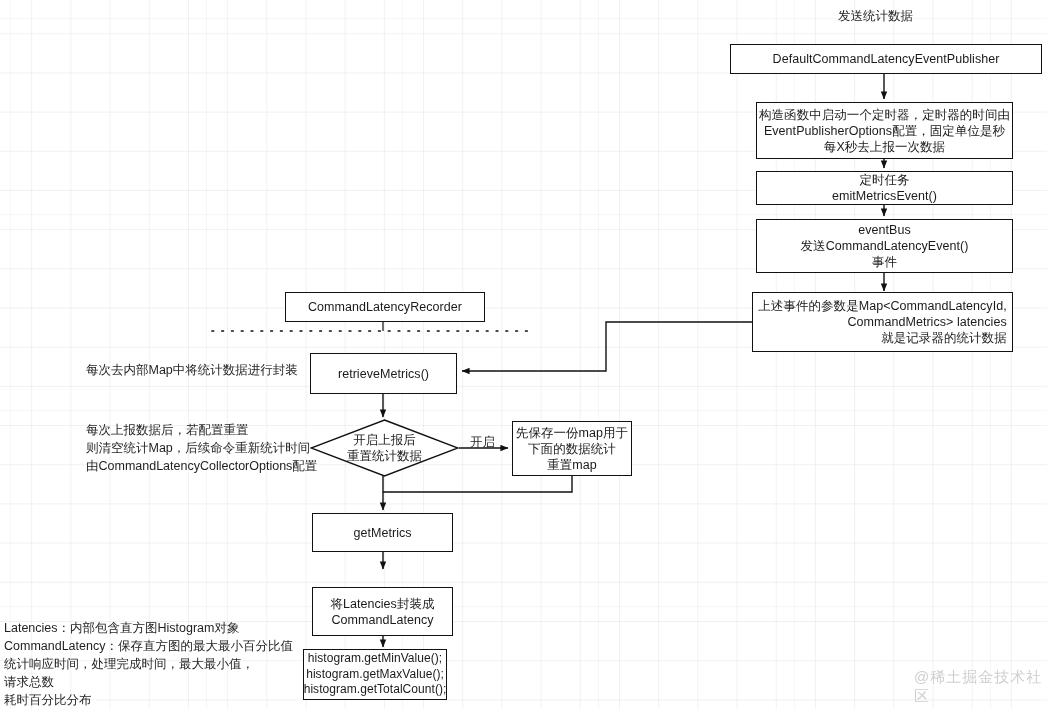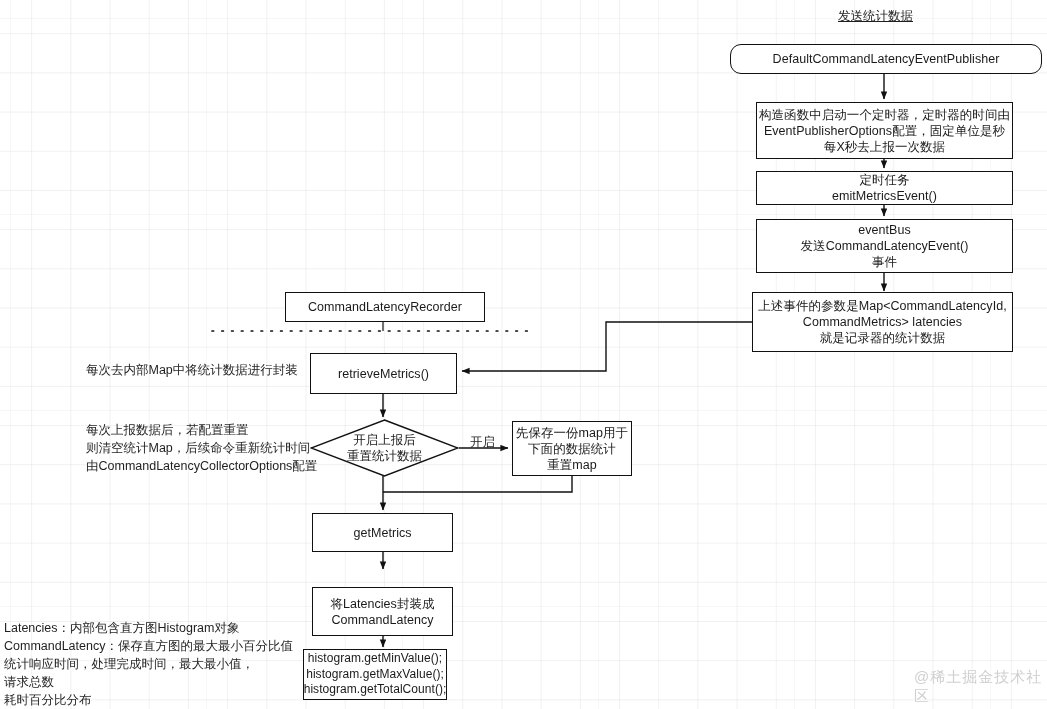--- a/index.html
+++ b/index.html
@@ -131,36 +131,36 @@
     <g stroke="#111111" stroke-width="1.4" fill="none">
       <line x1="383" y1="394" x2="383" y2="417" marker-end="url(#arrow)"></line>
       <line x1="459" y1="448" x2="508" y2="448" marker-end="url(#arrow)"></line>
       <path d="M572,476 L572,492 L383,492"></path>
       <line x1="383" y1="476" x2="383" y2="510" marker-end="url(#arrow)"></line>
       <line x1="383" y1="552" x2="383" y2="569" marker-end="url(#arrow)"></line>
       <line x1="383" y1="621" x2="383" y2="647" marker-end="url(#arrow)"></line>
     </g>
   </svg>
 
-  <div class="note" style="left:838px; top:7px; font-size:12.5px;text-decoration:underline;">发送统计数据</div>
-
-  <div class="node" style="left:730px; top:44px; width:312px; height:30px;border-radius:11px;">DefaultCommandLatencyEventPublisher</div>
+  <div class="note" style="left:838px; top:7px; font-size:12.5px;">发送统计数据</div>
+
+  <div class="node" style="left:730px; top:44px; width:312px; height:30px;">DefaultCommandLatencyEventPublisher</div>
 
   <div class="node" style="left:756px; top:102px; width:257px; height:57px;">构造函数中启动一个定时器，定时器的时间由
 EventPublisherOptions配置，固定单位是秒
 每X秒去上报一次数据</div>
 
   <div class="node" style="left:756px; top:171px; width:257px; height:34px;">定时任务
 emitMetricsEvent()</div>
 
   <div class="node" style="left:756px; top:219px; width:257px; height:54px;">eventBus
 发送CommandLatencyEvent()
 事件</div>
 
-  <div class="node" style="left:752px; top:292px; width:261px; height:60px;">上述事件的参数是Map&lt;CommandLatencyId,
+  <div class="node" style="left:752px; top:292px; width:261px; height:60px;text-align:right;">上述事件的参数是Map&lt;CommandLatencyId,
 CommandMetrics&gt; latencies
 就是记录器的统计数据</div>
 
   <div class="node" style="left:285px; top:292px; width:200px; height:30px;">CommandLatencyRecorder</div>
 
   <div class="node" style="left:310px; top:353px; width:147px; height:41px;">retrieveMetrics()</div>
 
   <div class="diamond-wrap" style="left:310px; top:419px; width:149px; height:58px;">
     <svg width="149" height="58" viewBox="0 0 149 58">
       <polygon points="74.5,1 148,29 74.5,57 1,29" fill="#ffffff" stroke="#111111" stroke-width="1.4"></polygon>

